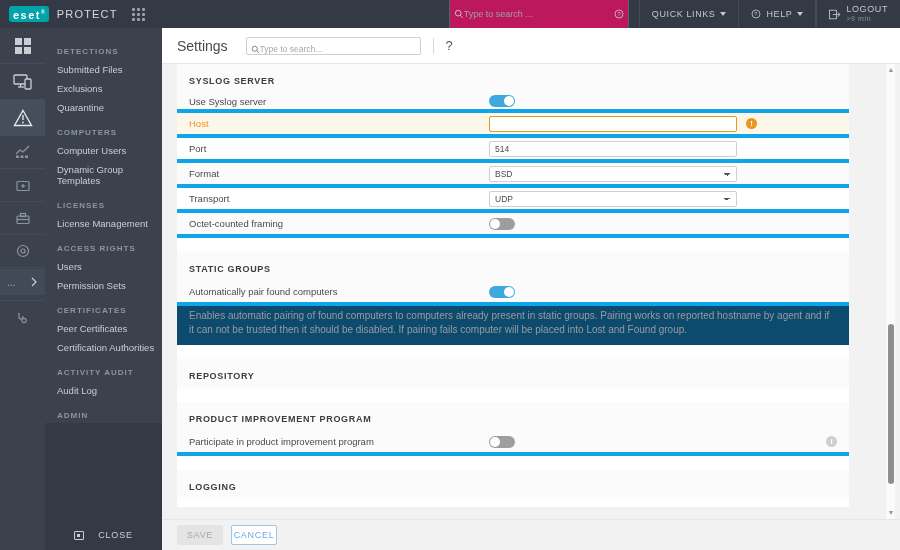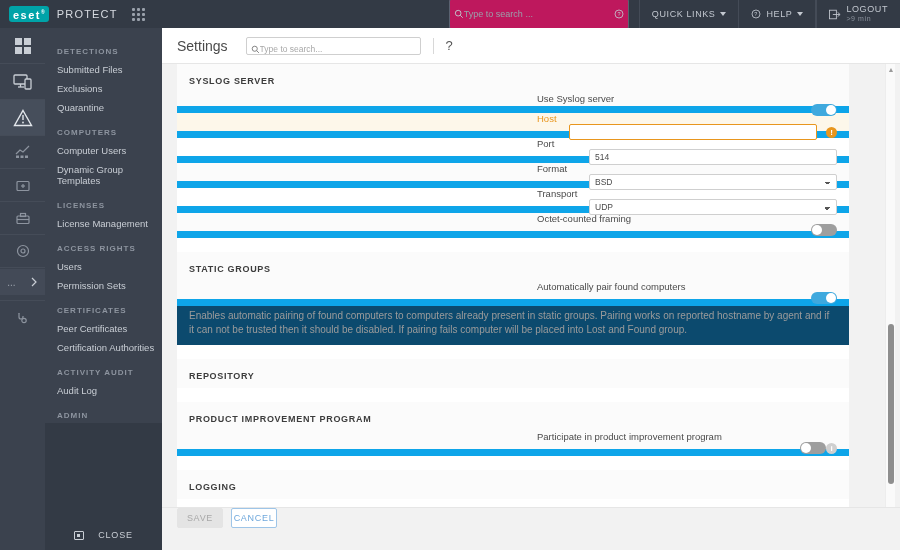--- a/index.html
+++ b/index.html
@@ -197,26 +197,25 @@
   .panel-inner { padding: 0; }
 
   .sec-title {
     font-size: 9px; font-weight: bold;
     letter-spacing: .7px;
     color: #3c3c3c;
     padding: 12px 0 7px 12px;
     background: #fbfbfb;
   }
   .row {
-    display: flex; align-items: flex-end;
+    display: flex; align-items: center;
     height: 20px;
     padding: 0 12px;
     background: #fbfbfb;
-    border-bottom: 7px solid #0ea5e9;
-    flex-direction: column;
+    border-bottom: 4px solid #0ea5e9;
   }
   .row.alt { background: #ffffff; }
   .row.tall { height: 25px; }
   .row.highlight { background: #fdf7ea; }
   .row-label {
     width: 300px;
     font-size: 9.5px;
     color: #4a4a4a;
   }
   .row-label.warn { color: #e8961e; }
@@ -321,24 +320,24 @@
   .sbar .thumb {
     position: absolute; left: 2px; top: 260px;
     width: 6px; height: 160px;
     background: #8e8e8e;
     border-radius: 3px;
     cursor: pointer;
   }
 
   
   .footer {
-    position: absolute; bottom: 12px; left: 0;
+    position: absolute; bottom: 0; left: 0;
     width: 738px; height: 31px;
     background: #f2f2f2;
-    display: flex; align-items: flex-start;
+    display: flex; align-items: center;
     padding-left: 15px;
     gap: 8px;
     border-top: 1px solid #e6e6e6;
   }
   .btn {
     height: 20px; min-width: 46px;
     font-size: 9px; letter-spacing: .7px;
     border-radius: 2px;
     display: flex; align-items: center; justify-content: center;
     cursor: pointer;

